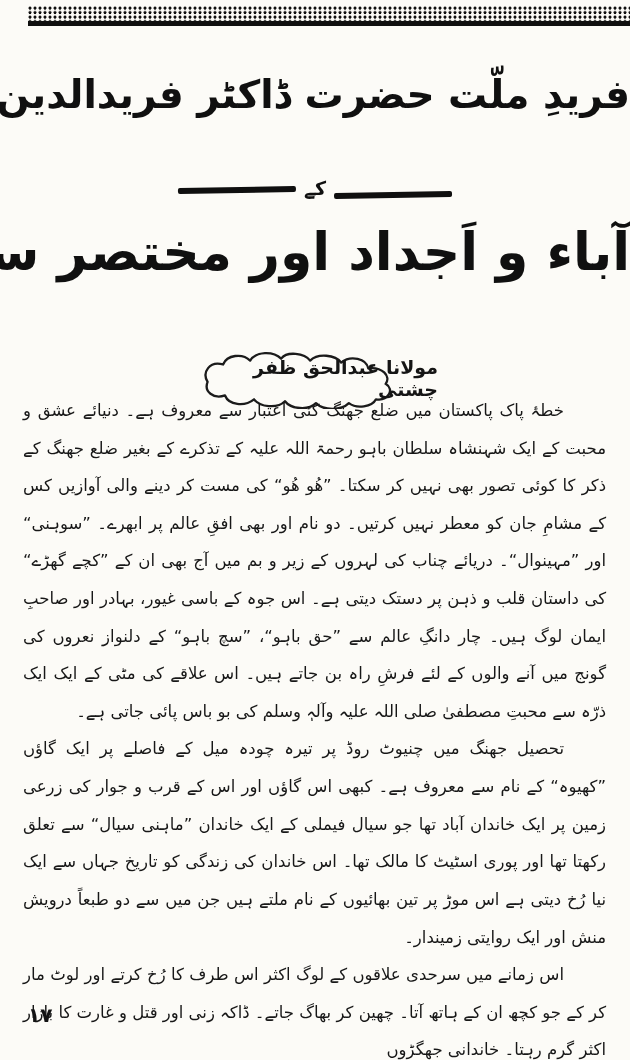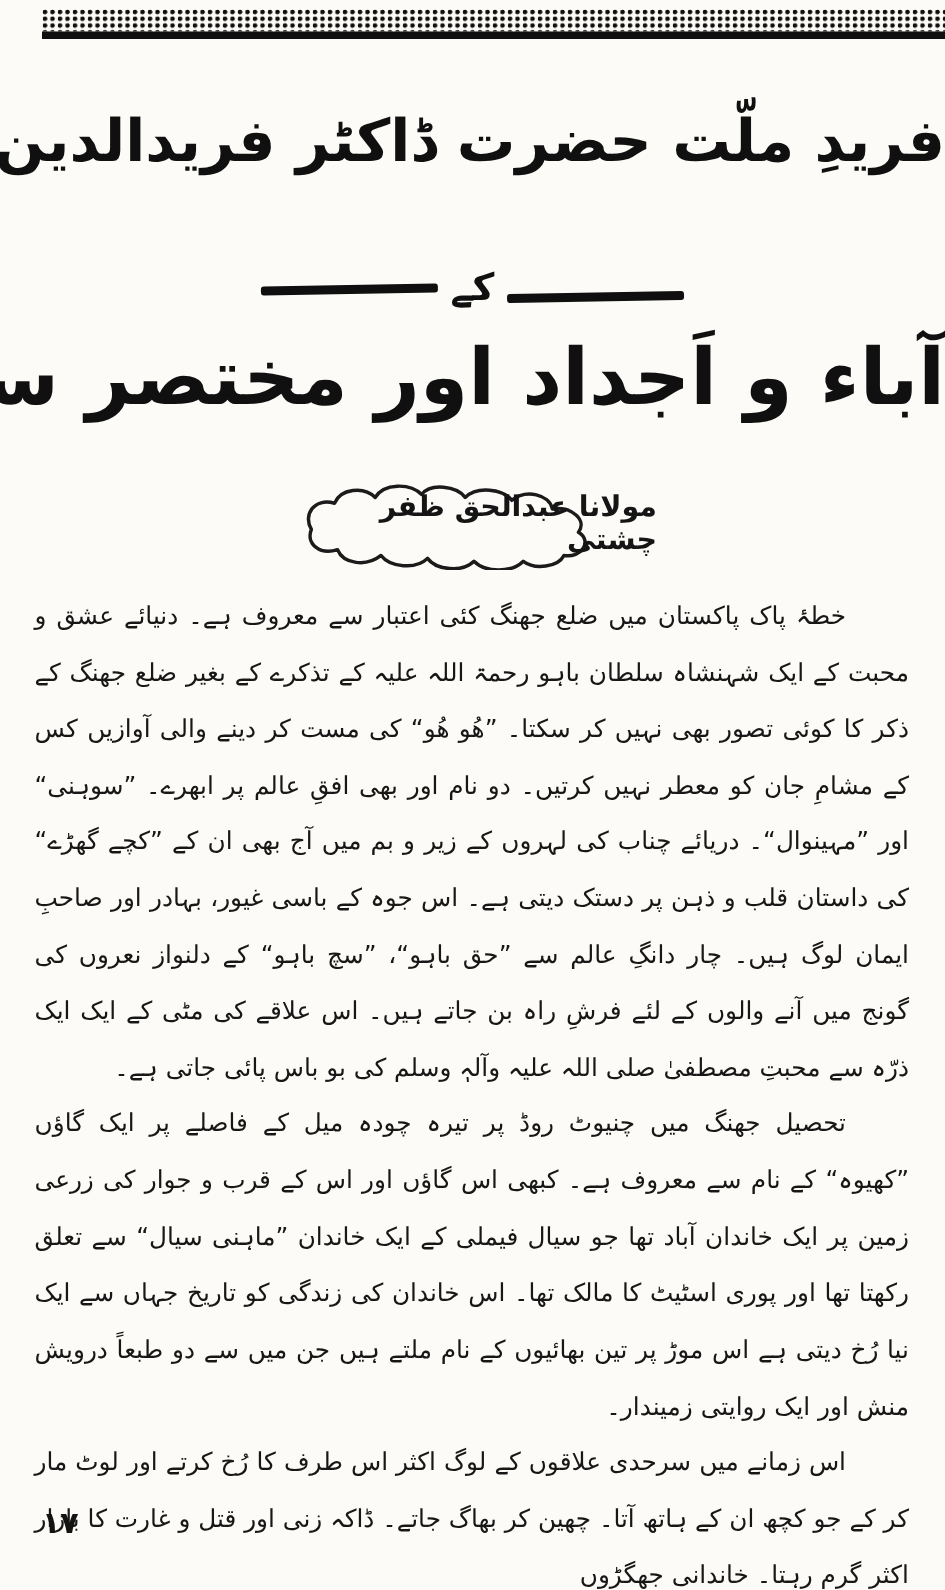--- a/index.html
+++ b/index.html
@@ -55,21 +55,21 @@
   .divider .rule {
     width: 118px;
     height: 6px;
     background: #0f0f0f;
     border-radius: 2px;
   }
   .divider .rule.right { transform: rotate(-1deg) translateY(-3px); }
   .divider .rule.left  { transform: rotate(-1deg) translateY(2px); }
   .divider-word {
     direction: rtl;
-    font-size: 25px;
+    font-size: 19px;
     font-weight: bold;
     line-height: 1;
     transform: translateY(-4px);
     color: #101010;
   }
   .title2 {
     position: absolute;
     top: 222px;
     left: 0;
     width: 100%;
@@ -87,20 +87,21 @@
     top: 320px;
     left: 0;
     width: 100%;
     display: flex;
     justify-content: center;
   }
   .author-badge .badge-inner {
     position: relative;
     width: 246px;
     height: 60px;
+    margin-top: 29px;
   }
   .author-badge svg {
     position: absolute;
     inset: 0;
   }
   .author-name {
     position: absolute;
     inset: 0;
     display: flex;
     align-items: center;

